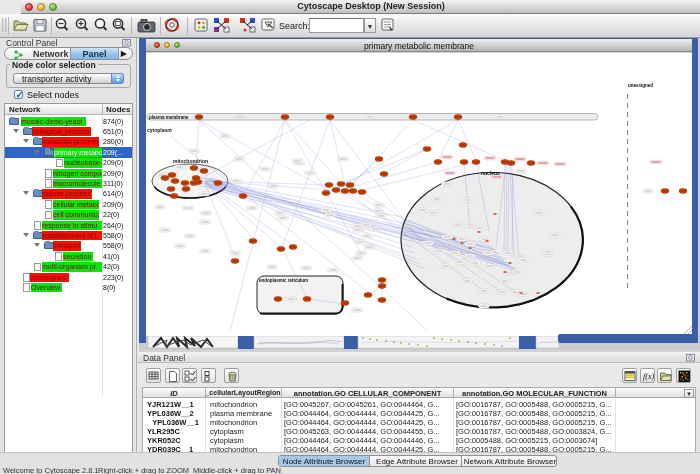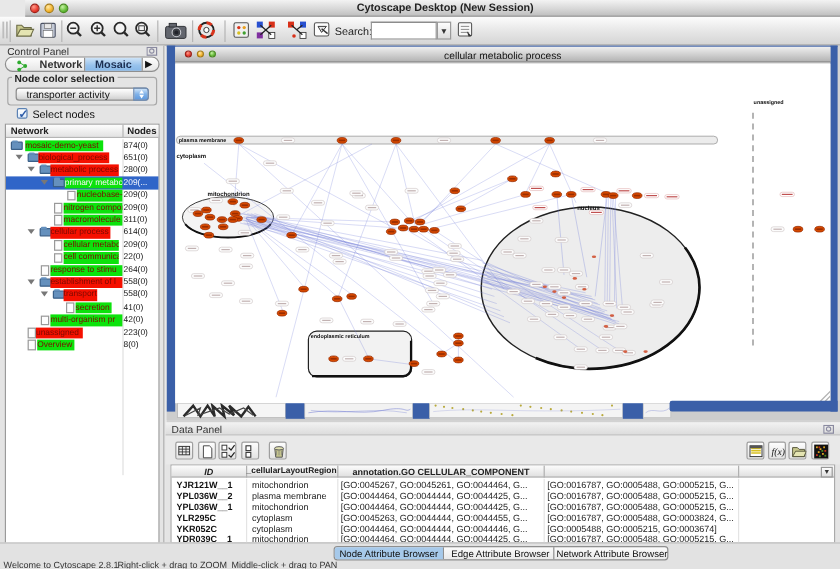--- a/index.html
+++ b/index.html
@@ -200,21 +200,21 @@
   </div>
 
   <div id="cp" class="abs">
     <div id="cp-head">Control Panel</div>
     <svg width="10" height="8" style="position:absolute;left:122px;top:1px;">
       <rect x="0.5" y="0.5" width="8" height="6.5" fill="none" stroke="#8a8aa0" stroke-width="1"></rect>
       <circle cx="4.5" cy="3.5" r="1.8" fill="none" stroke="#8a8aa0" stroke-width="0.9"></circle>
     </svg>
     <div id="cp-tabs">
       <div id="tab-net">Network</div>
-      <div id="tab-mosaic">Mosaic</div>
+      <div id="tab-mosaic">Panel</div>
       <div id="tab-arr">▶</div>
     </div>
     <svg width="12" height="12" style="position:absolute;left:13px;top:11px;">
       <circle cx="3" cy="3" r="1.6" fill="#2eaa2e"></circle>
         <circle cx="8" cy="6" r="1.6" fill="#2eaa2e"></circle>
       <circle cx="3" cy="9" r="1.6" fill="#2eaa2e"></circle>
       <path d="M3 3 L8 6 L3 9" stroke="#2eaa2e" stroke-width="0.8" fill="none"></path>
     </svg>
     <div id="grpbox"></div>
     <div id="grpbox-lbl">Node color selection</div>
@@ -361,21 +361,21 @@
           <rect x="380" y="1" width="17" height="14" fill="#3a5fa8"></rect>
           <rect x="397" y="2" width="23" height="12" fill="#f2f2f2" stroke="#bbb" stroke-width="0.5"></rect>
           <path d="M399 10 C 405 5, 412 12, 419 6" stroke="rgba(120,130,210,0.5)" stroke-width="0.6" fill="none"></path>
         </svg>
       </div>
     <div id="frame">
       <div id="ftitle">
         <div class="tl r" style="left:8px; top:3px; width:6px; height:6px;"></div>
         <div class="tl y" style="left:18px; top:3px; width:6px; height:6px;"></div>
         <div class="tl g" style="left:28px; top:3px; width:6px; height:6px;"></div>
-        <div class="t">cellular metabolic process</div>
+        <div class="t">primary metabolic membrane</div>
       </div>
       <div id="fcontent">
         <svg id="net" width="546" height="283">
             <rect x="1" y="60.5" width="451" height="6.5" rx="3.2" fill="#ececec" stroke="#a8a8a8" stroke-width="0.8"></rect>
             <ellipse cx="44" cy="128" rx="38" ry="17" fill="#f4f4f4" stroke="#333" stroke-width="0.8"></ellipse>
             <path d="M 8.300000000000011 133.8 A 38 17 0 0 0 79.69999999999999 133.8" fill="none" stroke="#111" stroke-width="1.6"></path>
             <ellipse cx="346" cy="187" rx="91" ry="67.5" fill="#ededed" stroke="#222" stroke-width="1.2"></ellipse>
             <path d="M 424.79999999999995 153.3 A 91 67.5 0 0 1 300.5 245.39999999999998" fill="none" stroke="#111" stroke-width="2.2"></path>
             <rect x="111" y="223" width="86" height="38" rx="7" fill="#f2f2f2" stroke="#222" stroke-width="1"></rect>
             <path d="M 114 260.5 L 190 260.5 A 7 7 0 0 0 196.5 254 L 196.5 231" fill="none" stroke="#111" stroke-width="1.8"></path>
@@ -831,37 +831,38 @@
           </svg></div>
       </div>
     <div id="dp-table">
       <div id="dt-head">
           <div class="hcell" style="left:0;width:62px;font-style:italic;">ID</div>
           <div class="hsep" style="left:62px;"></div>
           <div class="hcell" style="left:60px;width:80px;font-size:7px;">_cellularLayoutRegion</div>
           <div class="hsep" style="left:138px;"></div>
           <div class="hcell" style="left:139px;width:171px;">annotation.GO CELLULAR_COMPONENT</div>
           <div class="hsep" style="left:310px;"></div>
+          <div class="hcell" style="left:311px;width:161px;">annotation.GO MOLECULAR_FUNCTION</div>
           <div class="hsep" style="left:472px;"></div>
         </div>
       <div id="dt-body">
           <div class="drow" style="top:11.0px;">
             <div class="id" style="left:4px;width:57px;">YJR121W__1</div>
             <div style="left:67px;width:70px;">mitochondrion</div>
             <div style="left:141px;width:168px;">[GO:0045267, GO:0045261, GO:0044464, G...</div>
             <div style="left:313px;width:158px;">[GO:0016787, GO:0005488, GO:0005215, G...</div>
           </div>
           <div class="drow" style="top:20.0px;padding-left:24px;">
             <div class="id" style="left:4px;width:57px;">YPL036W__2</div>
             <div style="left:67px;width:70px;">plasma membrane</div>
             <div style="left:141px;width:168px;">[GO:0044464, GO:0044444, GO:0044425, G...</div>
             <div style="left:313px;width:158px;">[GO:0016787, GO:0005488, GO:0005215, G...</div>
           </div>
           <div class="drow" style="top:29.0px;">
-            <div class="id" style="left:4px;width:57px;">YPL036W__1</div>
+            <div class="id" style="left:4px;width:57px;text-align:center;">YPL036W__1</div>
             <div style="left:67px;width:70px;">mitochondrion</div>
             <div style="left:141px;width:168px;">[GO:0044464, GO:0044444, GO:0044425, G...</div>
             <div style="left:313px;width:158px;">[GO:0016787, GO:0005488, GO:0005215, G...</div>
           </div>
           <div class="drow" style="top:38.0px;padding-left:30px;">
             <div class="id" style="left:4px;width:57px;">YLR295C</div>
             <div style="left:67px;width:70px;">cytoplasm</div>
             <div style="left:141px;width:168px;">[GO:0045263, GO:0044444, GO:0044455, G...</div>
             <div style="left:313px;width:158px;">[GO:0016787, GO:0005488, GO:0003824, G...</div>
           </div>

